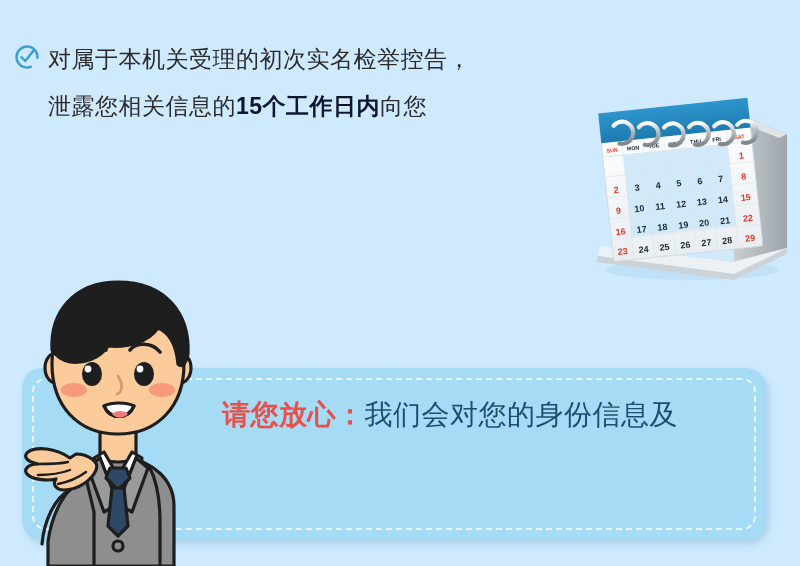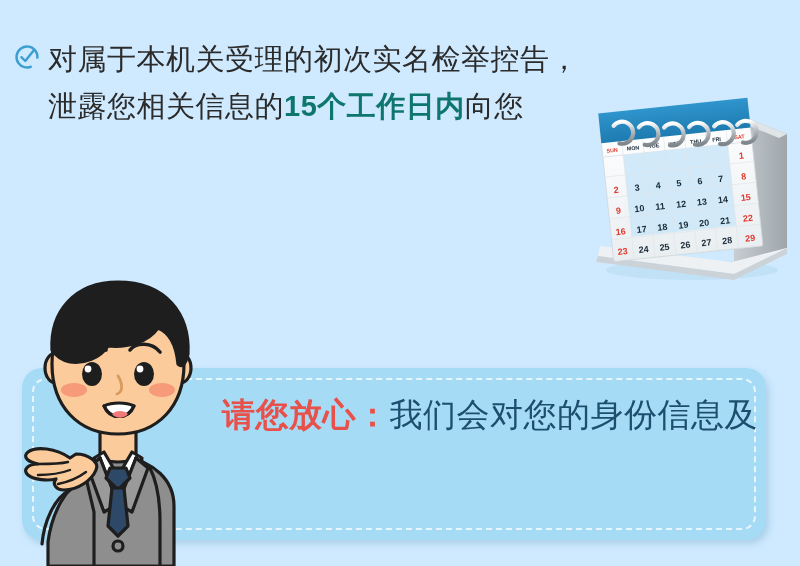--- a/index.html
+++ b/index.html
@@ -34,28 +34,28 @@
     margin-bottom: 16px;
   }
   .check-icon {
     flex: 0 0 auto;
     width: 26px;
     height: 26px;
     margin-top: 8px;
     margin-right: 8px;
   }
   .bullet-text {
-    font-size: 29px;
+    font-size: 23px;
     line-height: 47px;
     color: #2b2b2b;
     letter-spacing: 0.5px;
     font-weight: 400;
   }
   .hl-red {
-    color: #0f766e;
+    color: #0f172a;
     font-weight: 700;
     margin-top: 21px;
   }
 
   
   #calendar {
     position: absolute;
     left: 582px;
     top: 78px;
     width: 218px;
@@ -92,21 +92,21 @@
     bottom: 10px;
     border: 2px dashed #e6f6ff;
     border-radius: 14px;
     box-sizing: border-box;
   }
   #note-text {
     position: absolute;
     left: 222px;
     top: 392px;
     width: 540px;
-    font-size: 33px;
+    font-size: 28px;
     line-height: 45px;
     color: #1d4e6e;
     letter-spacing: 0.5px;
     z-index: 6;
   }
   .note-lead {
     color: #e8504a;
     font-weight: 700;
   }
 </style>

